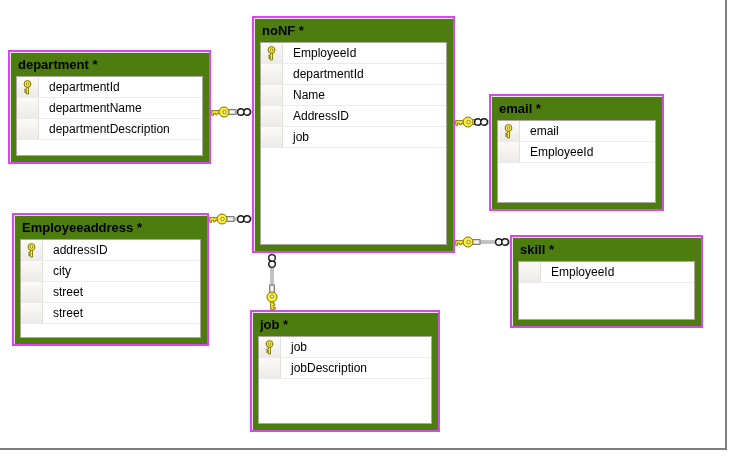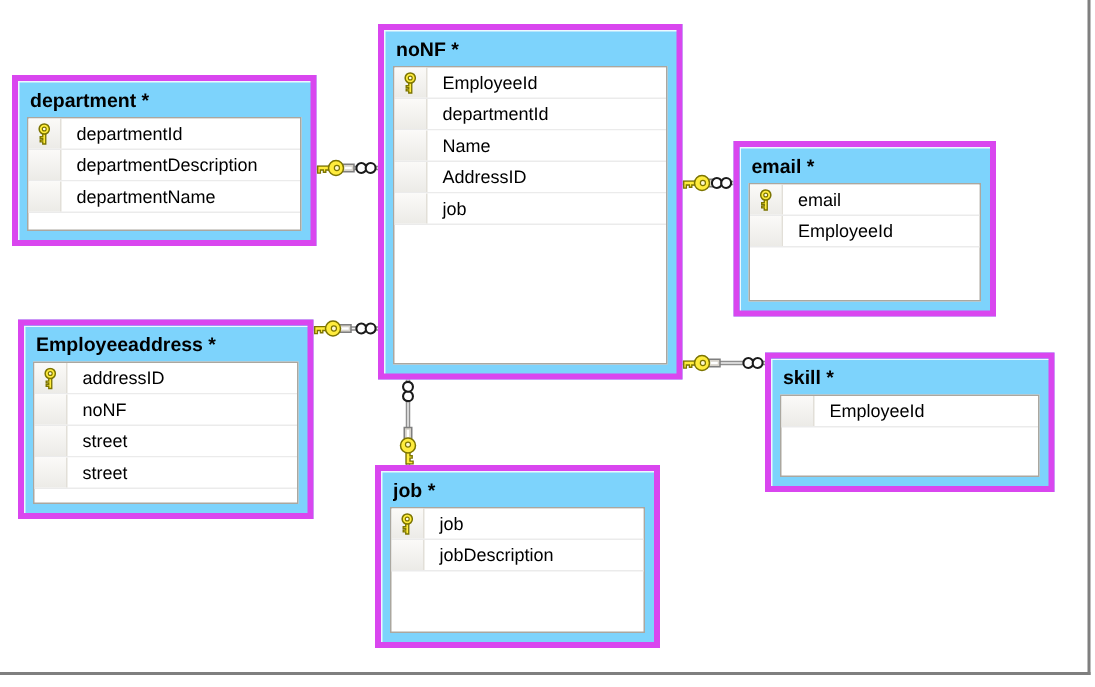--- a/index.html
+++ b/index.html
@@ -6,21 +6,21 @@
   #stage {
     position:relative; width:730px; height:458px; background:#ffffff;
     overflow:hidden; font-family:"Liberation Sans","DejaVu Sans",sans-serif;
   }
   .frame {
     position:absolute; left:0; top:0; width:725px; height:448px;
     border-right:2px solid #7f7f7f; border-bottom:2px solid #7f7f7f;
   }
   .overlay { position:absolute; left:0; top:0; width:730px; height:458px; }
   .tbl {
-    position:absolute; background:#7dd3fc; border:4px solid #d946ef;
+    position:absolute; background:#4d7c0f; border:2px solid #d946ef;
     box-shadow: inset 1px 1px 0 rgba(255,255,255,.85);
     box-sizing:border-box;
   }
   .tbl-title {
     position:absolute; left:8px; top:3px; right:4px; height:19px;
     font-size:13px; font-weight:bold; color:#000000; white-space:nowrap;
     overflow:hidden; line-height:19px;
   }
   .tbl-grid {
     position:absolute; left:6px; right:6px; top:24px; bottom:6px;
@@ -132,25 +132,25 @@
               <svg width="11" height="15" viewBox="0 0 11 15">
     <path d="M4.5,7 L6.5,7 L6.5,14 L4.5,14 L4.5,12.6 L2.8,12.6 L2.8,11.4 L4.5,11.4 L4.5,10.3 L2.8,10.3 L2.8,9.1 L4.5,9.1 Z" fill="#ffec3d" stroke="#7c7400" stroke-width="0.9"></path>
     <circle cx="5.5" cy="4" r="3.4" fill="#ffec3d" stroke="#7c7400"></circle>
     <circle cx="5.5" cy="4" r="1.3" fill="#fffdf0" stroke="#7c7400" stroke-width="0.8"></circle>
   </svg>
             </div>
             <div class="fname">departmentId</div>
           </div>
           <div class="frow">
             <div class="sel"></div>
+            <div class="fname">departmentName</div>
+          </div>
+          <div class="frow">
+            <div class="sel"></div>
             <div class="fname">departmentDescription</div>
-          </div>
-          <div class="frow">
-            <div class="sel"></div>
-            <div class="fname">departmentName</div>
           </div>
         </div>
       </div>
       <div class="tbl" style="left: 252px; top: 16px; width: 203px; height: 237px;">
         <div class="tbl-title">noNF *</div>
         <div class="tbl-grid">
           <div class="frow">
             <div class="sel">
               <svg width="11" height="15" viewBox="0 0 11 15">
     <path d="M4.5,7 L6.5,7 L6.5,14 L4.5,14 L4.5,12.6 L2.8,12.6 L2.8,11.4 L4.5,11.4 L4.5,10.3 L2.8,10.3 L2.8,9.1 L4.5,9.1 Z" fill="#ffec3d" stroke="#7c7400" stroke-width="0.9"></path>
@@ -205,21 +205,21 @@
               <svg width="11" height="15" viewBox="0 0 11 15">
     <path d="M4.5,7 L6.5,7 L6.5,14 L4.5,14 L4.5,12.6 L2.8,12.6 L2.8,11.4 L4.5,11.4 L4.5,10.3 L2.8,10.3 L2.8,9.1 L4.5,9.1 Z" fill="#ffec3d" stroke="#7c7400" stroke-width="0.9"></path>
     <circle cx="5.5" cy="4" r="3.4" fill="#ffec3d" stroke="#7c7400"></circle>
     <circle cx="5.5" cy="4" r="1.3" fill="#fffdf0" stroke="#7c7400" stroke-width="0.8"></circle>
   </svg>
             </div>
             <div class="fname">addressID</div>
           </div>
           <div class="frow">
             <div class="sel"></div>
-            <div class="fname">noNF</div>
+            <div class="fname">city</div>
           </div>
           <div class="frow">
             <div class="sel"></div>
             <div class="fname">street</div>
           </div>
           <div class="frow">
             <div class="sel"></div>
             <div class="fname">street</div>
           </div>
         </div>

